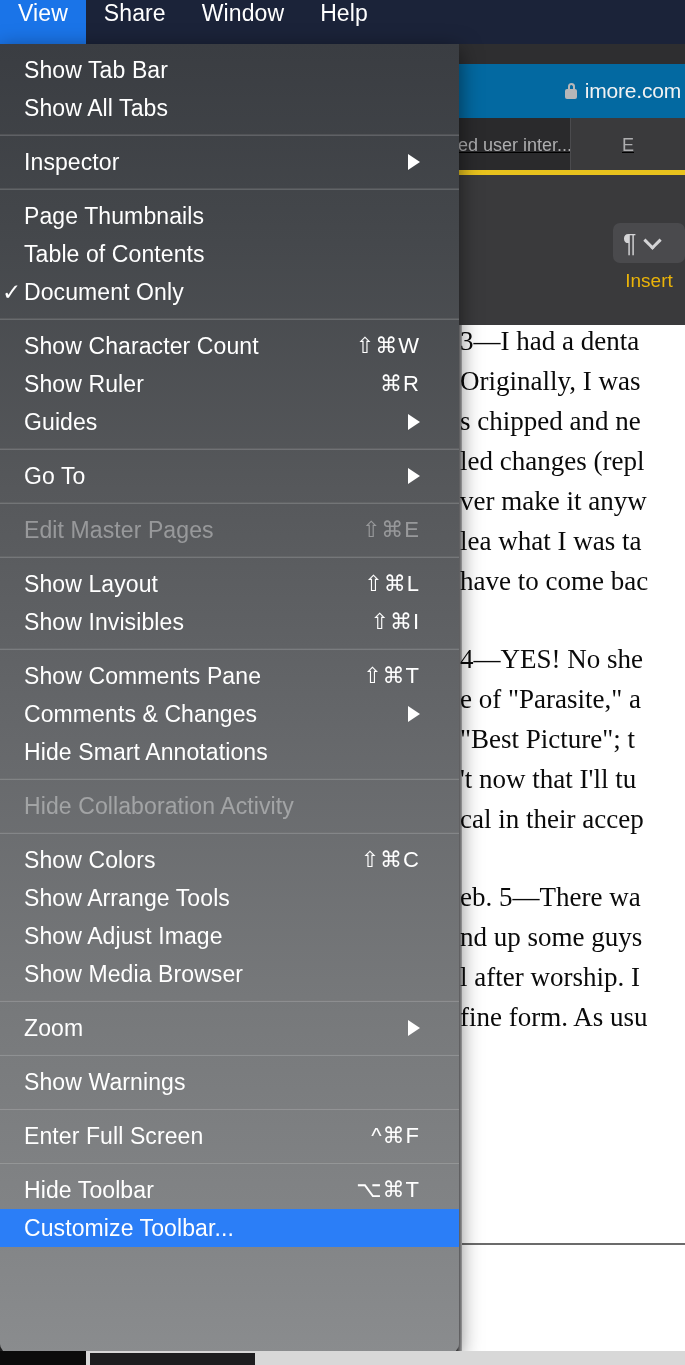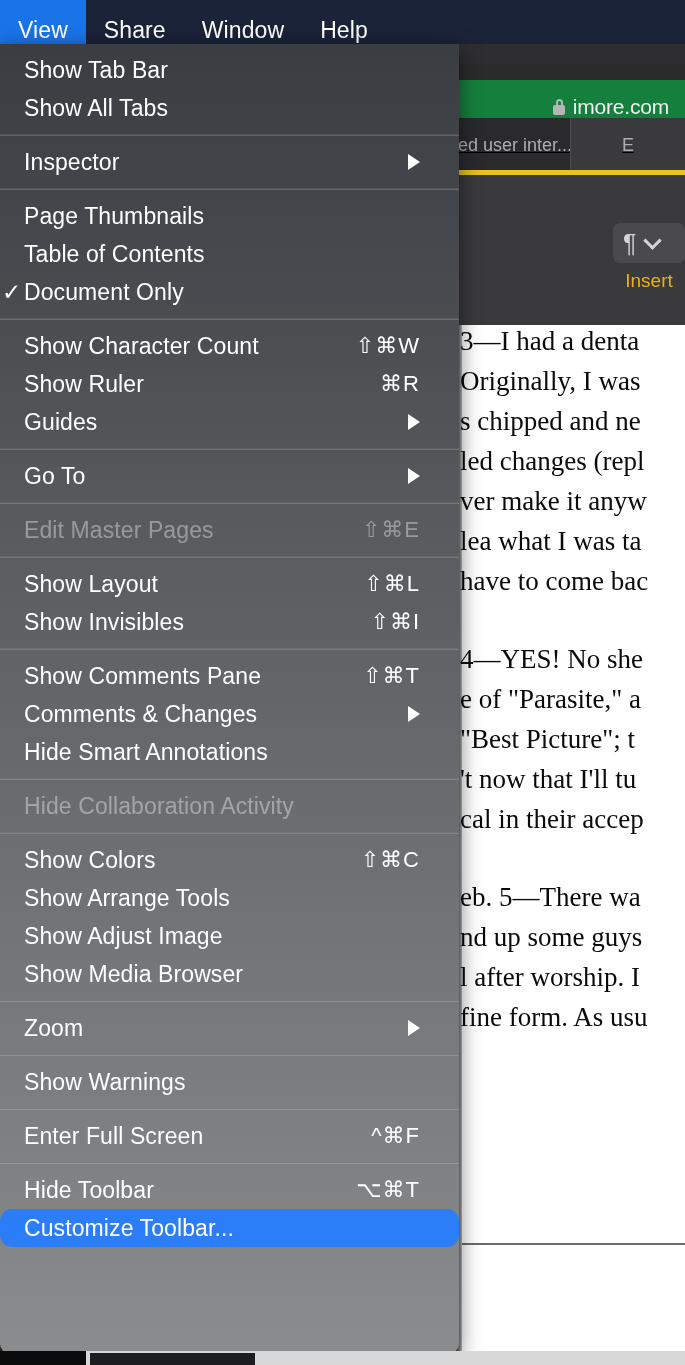--- a/index.html
+++ b/index.html
@@ -21,24 +21,24 @@
   
   #backdrop {
     position: absolute; left: 0; top: 0; width: 685px; height: 1365px;
     background: #2b2b2b;
   }
   .win-chrome {
     position: absolute; left: 455px; top: 44px; width: 230px; height: 20px;
     background: #2e2e30;
   }
   .url-bar {
-    position: absolute; left: 455px; top: 80px; width: 230px; height: 54px;
-    background: #15803d;
+    position: absolute; left: 455px; top: 64px; width: 230px; height: 54px;
+    background: #0369a1;
     display: flex; align-items: center; justify-content: flex-end;
-    padding-right: 16px;
+    padding-right: 4px;
   }
   .url-inner { display: flex; align-items: center; gap: 7px; }
   .lock-icon { display: block; width: 13px; height: 16px; position: relative; }
   .lock-icon .shackle {
     position: absolute; left: 3px; top: 0; width: 7px; height: 7px;
     border: 2px solid #b6b6b8; border-bottom: none;
     border-radius: 4px 4px 0 0;
   }
   .lock-icon .body {
     position: absolute; left: 0.5px; top: 6px; width: 12px; height: 10px;
@@ -105,21 +105,21 @@
     border-top: 2px solid #6b6b6b;
   }
 
   
   #menubar {
     position: absolute; left: 0; top: 0; width: 685px; height: 44px;
     background: #1b2339;
     display: flex; align-items: stretch;
   }
   .mb-item {
-    display: flex; align-items: flex-end; padding: 0 18px;
+    display: flex; align-items: flex-start; padding: 0 18px;
     color: #ffffff; font-size: 23px; letter-spacing: 0.1px;
   }
   .mb-item.active { background: #1a74e8; color: #ffffff; }
 
   
   #menu {
     position: absolute; left: 0; top: 44px; width: 459px; height: 1309px;
     border-radius: 0 0 9px 9px;
     background: linear-gradient(to bottom,
        #3a3d42 0%,
@@ -144,21 +144,21 @@
     color: #ffffff;
     padding-left: 24px; padding-right: 23px;
   }
   .mi .label { flex: 1 1 auto; white-space: nowrap; letter-spacing: 0.1px; }
   .mi .shortcut {
     font-size: 22px; color: #ffffff; white-space: nowrap;
     letter-spacing: 1px; padding-right: 16px;
   }
   .mi.disabled .label,
   .mi.disabled .shortcut { color: rgba(255,255,255,0.38); }
-  .mi.selected { background: #2b7ef7; border-radius: 12px; }
+  .mi.selected { background: #2b7ef7; }
   .mi .check {
     position: absolute; left: 2px; top: 50%; transform: translateY(-50%);
     font-size: 23px; color: #ffffff;
   }
   .mi .arrow {
     width: 0; height: 0;
     border-left: 12px solid #ffffff;
     border-top: 8px solid transparent;
     border-bottom: 8px solid transparent;
     margin-right: 16px;

